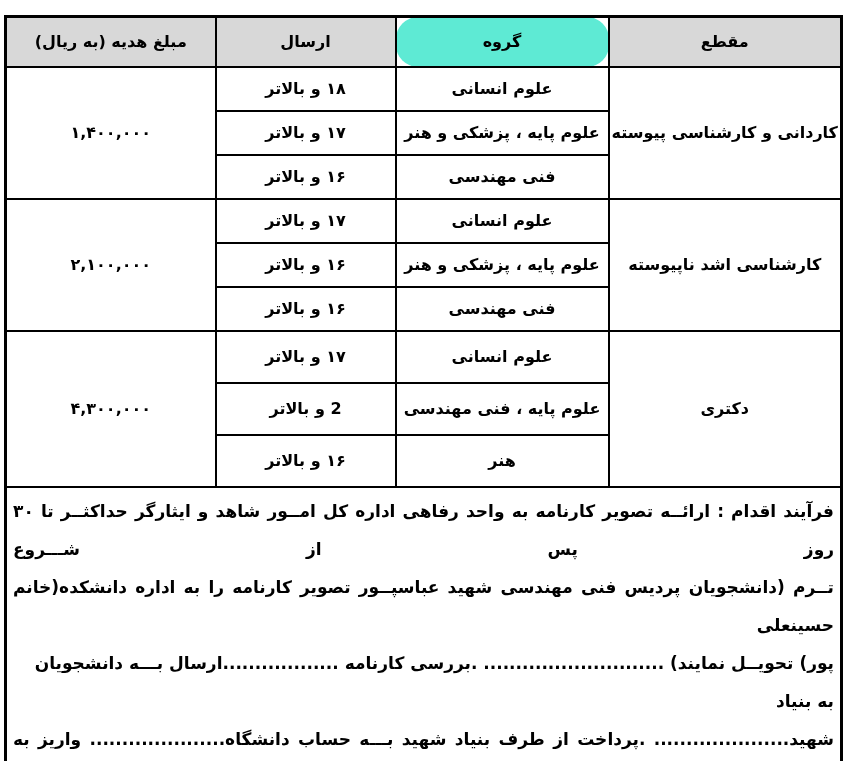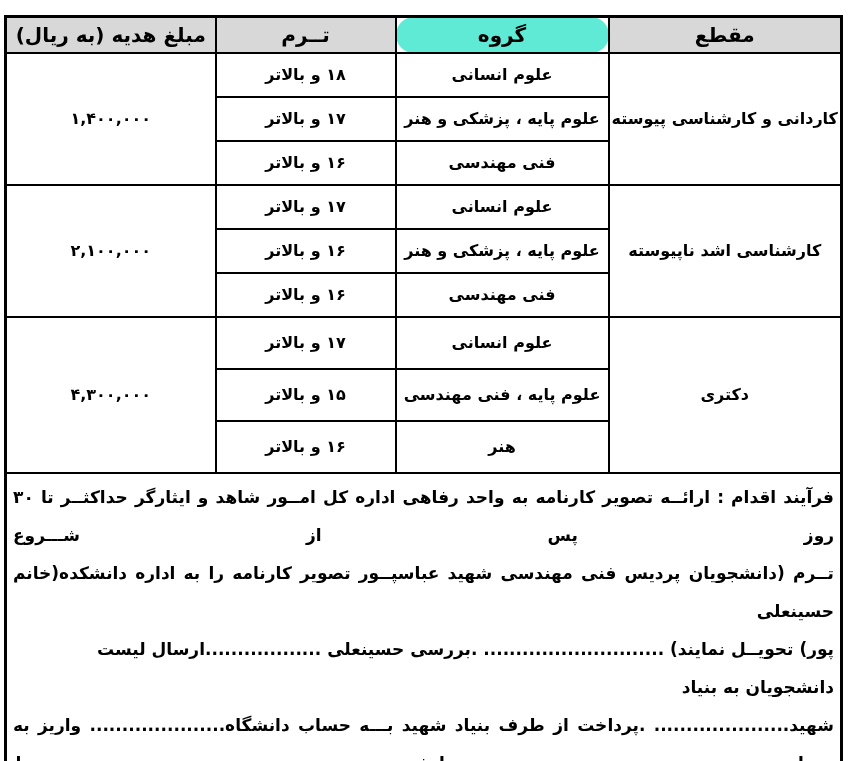--- a/index.html
+++ b/index.html
@@ -33,21 +33,21 @@
     vertical-align: middle;
     font-weight: bold;
     font-size: 16px;
     overflow: hidden;
   }
   col.c-level  { width: 233px; }
   col.c-group  { width: 213px; }
   col.c-gpa    { width: 180px; }
   col.c-amount { width: 210px; }
 
-  tr.header-row th { height: 36px; font-size: 20px; }
+  tr.header-row th { height: 50px; font-size: 16px; }
 
   tr.row-std td { height: 44px; }
   tr.row-tall td { height: 52px; }
 
   td.level-cell { font-size: 16px; }
   td.amount-cell { font-size: 16px; letter-spacing: 1px; }
 
   td.process-cell {
     height: 195px;
     padding: 4px 6px 0 6px;
@@ -76,21 +76,21 @@
     <colgroup>
       <col class="c-level">
         <col class="c-group">
         <col class="c-gpa">
         <col class="c-amount">
     </colgroup>
     <thead>
       <tr class="header-row">
         <th style="background-color: rgb(216, 216, 216);">مقطع</th>
         <th style="background-color: #5eead4; border-radius: 22px;">گروه</th>
-        <th style="background-color: rgb(216, 216, 216);">تــرم</th>
+        <th style="background-color: rgb(216, 216, 216);">ارسال</th>
         <th style="background-color: rgb(216, 216, 216);">مبلغ هدیه (به ریال)</th>
       </tr>
     </thead>
     <tbody>
 
       <tr class="row-std">
         <td class="level-cell" rowspan="3">کاردانی و کارشناسی پیوسته</td>
         <td>علوم انسانی</td>
         <td>۱۸ و بالاتر</td>
         <td class="amount-cell" rowspan="3">۱,۴۰۰,۰۰۰</td>
@@ -120,31 +120,31 @@
       </tr>
 
       <tr class="row-tall">
         <td class="level-cell" rowspan="3">دکتری</td>
         <td>علوم انسانی</td>
         <td>۱۷ و بالاتر</td>
         <td class="amount-cell" rowspan="3">۴,۳۰۰,۰۰۰</td>
       </tr>
       <tr class="row-tall">
         <td>علوم پایه ، فنی مهندسی</td>
-        <td>۱۵ و بالاتر</td>
+        <td>2 و بالاتر</td>
       </tr>
       <tr class="row-tall">
         <td>هنر</td>
         <td>۱۶ و بالاتر</td>
       </tr>
 
       <tr>
         <td class="process-cell" colspan="4">
           <div class="p-line fill">فرآیند اقدام : ارائــه تصویر کارنامه به واحد رفاهی اداره کل امــور شاهد و ایثارگر حداکثــر تا ۳۰ روز پس از شـــروع</div>
           <div class="p-line fill">تــرم (دانشجویان پردیس فنی مهندسی شهید عباسپــور تصویر کارنامه را به اداره دانشکده(خانم حسینعلی</div>
-          <div class="p-line">پور) تحویــل نمایند) ............................ .بررسی حسینعلی ..................ارسال لیست دانشجویان به بنیاد</div>
+          <div class="p-line">پور) تحویــل نمایند) ............................ .بررسی کارنامه ..................ارسال بـــه دانشجویان به بنیاد</div>
           <div class="p-line fill">شهید..................... .پرداخت از طرف بنیاد شهید بـــه حساب دانشگاه..................... واریز به حساب دانشجو توسط</div>
           <div class="p-line">اداره کل امور شاهد و ایثارگر.......................... اطلاع رسانی به دانشجو</div>
         </td>
       </tr>
     </tbody>
   </table>
 </div>
 
 </body></html>

